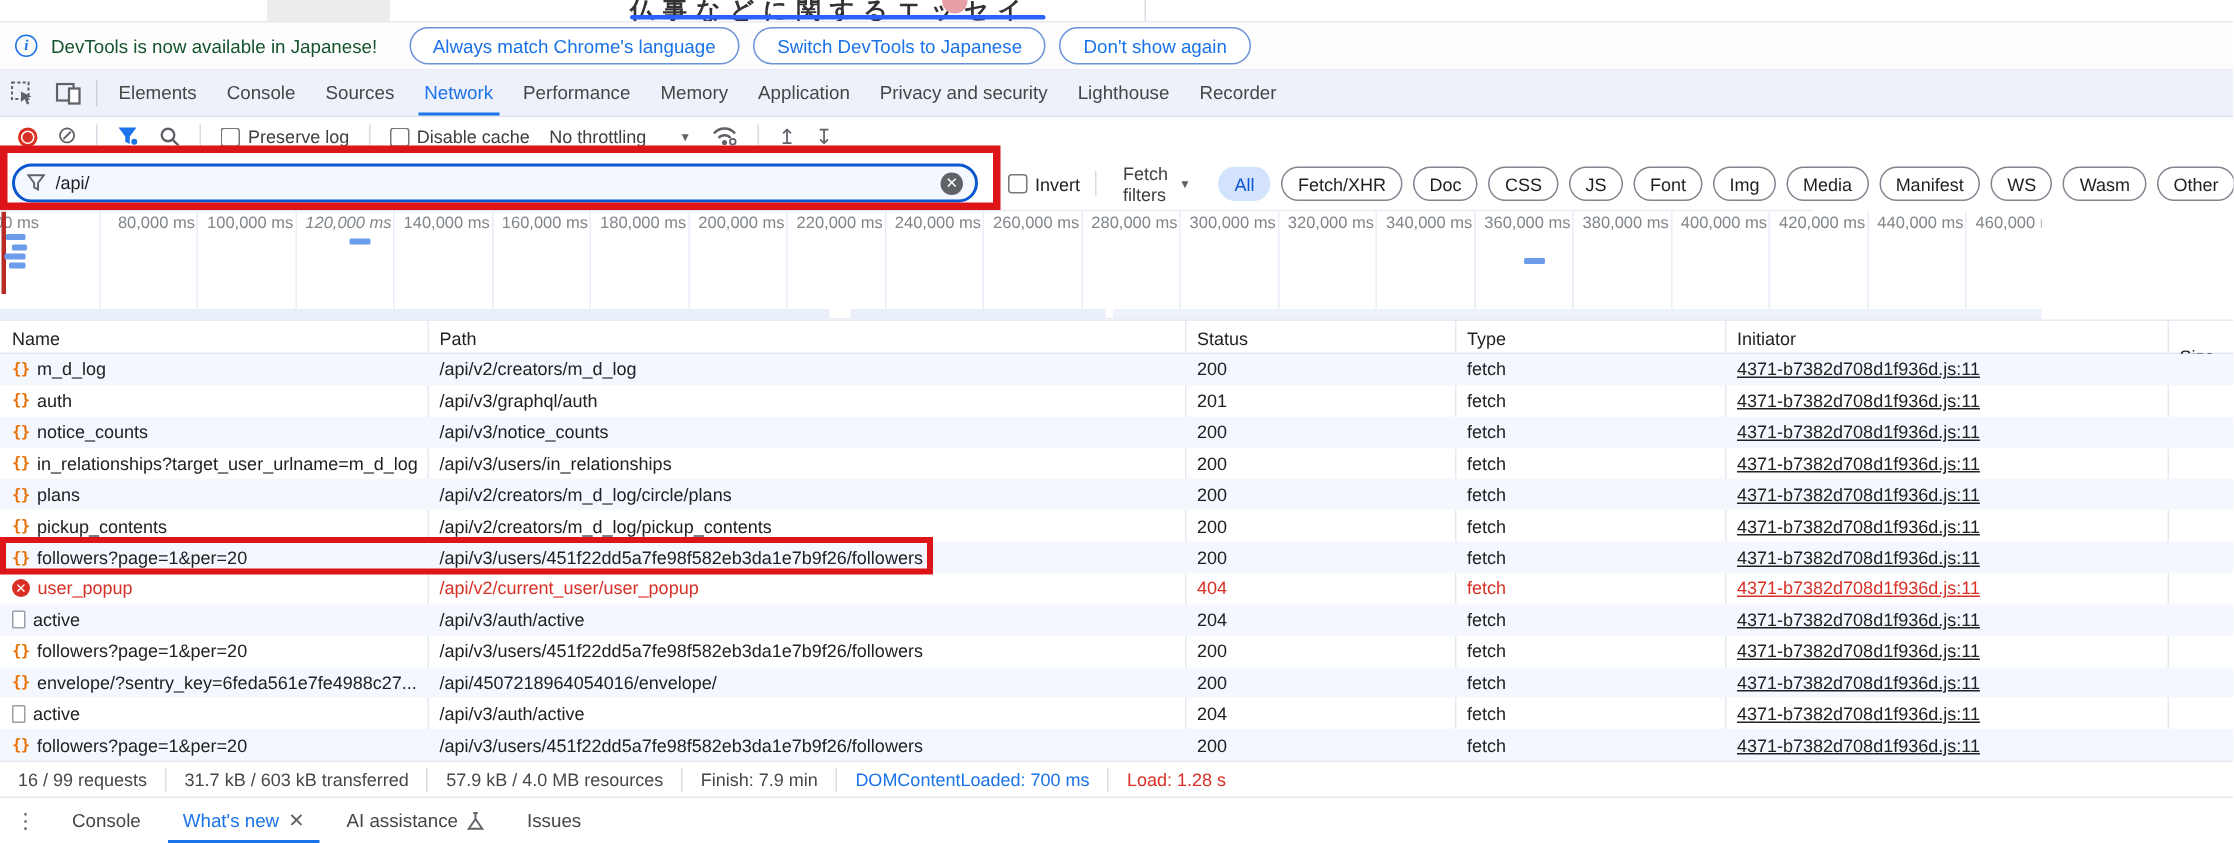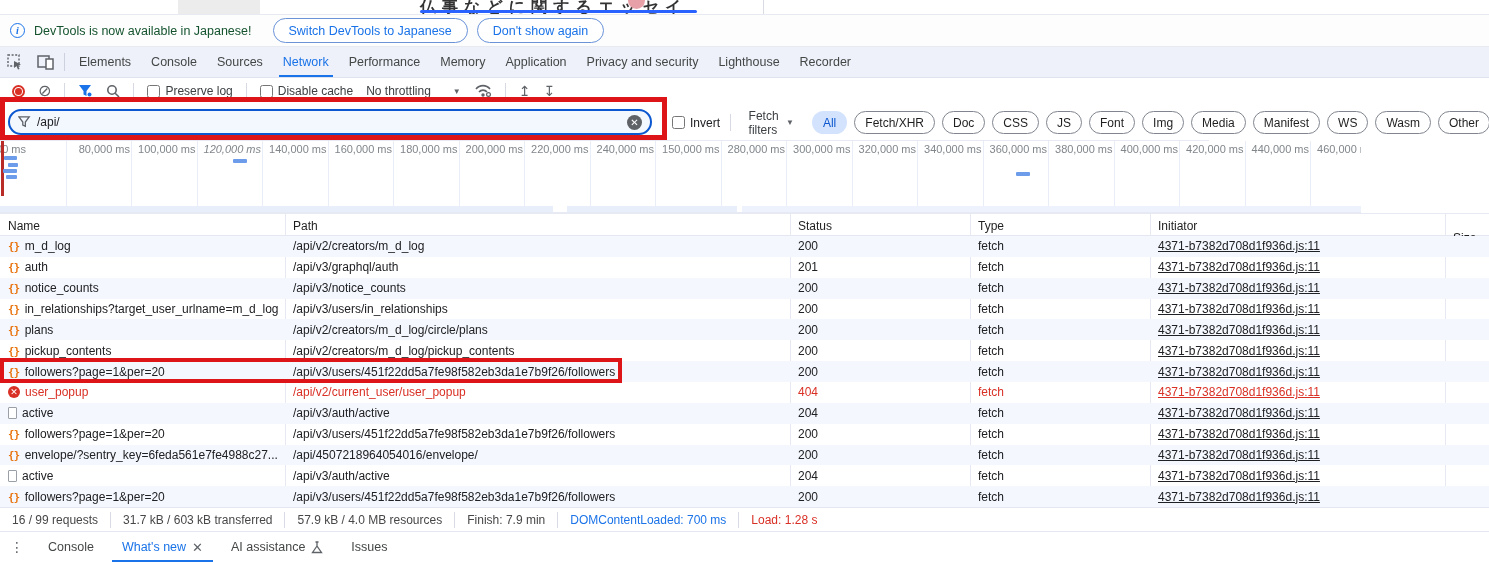--- a/index.html
+++ b/index.html
@@ -128,20 +128,21 @@
     <div id="sliver-graybox" class="abs"></div>
     <div id="sliver-text" class="abs">仏事などに関するエッセイ</div>
     <div id="sliver-underline" class="abs"></div>
     <div id="sliver-avatar" class="abs"></div>
     <div id="sliver-divider" class="abs"></div>
   </div>
 
   <div id="banner" class="abs">
     <span class="info-icon">i</span>
     <span class="msg">DevTools is now available in Japanese!</span>
+    <button class="banner-btn">Always match Chrome's language</button>
     <button class="banner-btn">Switch DevTools to Japanese</button>
     <button class="banner-btn">Don't show again</button>
   </div>
 
   <div id="tabbar" class="abs">
     <span class="toolicon">
       <svg width="16" height="16" viewBox="0 0 16 16">
           <rect x="1" y="1" width="11" height="11" fill="none" stroke="#5f6368" stroke-width="1.4" stroke-dasharray="2,1.6"></rect>
           <path d="M7 7 L14 10.5 L10.8 11.4 L12.6 15 L11 15.6 L9.4 12 L7 14 Z" fill="#5f6368"></path>
         </svg>
@@ -268,21 +269,21 @@
         <div class="tick-label" style="right: 969px;">160,000 ms</div>
         <div class="gridline" style="left: 589.5px;"></div>
         <div class="tick-label" style="right: 903.5px;">180,000 ms</div>
         <div class="gridline" style="left: 655px;"></div>
         <div class="tick-label" style="right: 838px;">200,000 ms</div>
         <div class="gridline" style="left: 720.5px;"></div>
         <div class="tick-label" style="right: 772.5px;">220,000 ms</div>
         <div class="gridline" style="left: 786px;"></div>
         <div class="tick-label" style="right: 707px;">240,000 ms</div>
         <div class="gridline" style="left: 851.5px;"></div>
-        <div class="tick-label" style="right: 641.5px;">150,000 ms</div>
+        <div class="tick-label" style="right: 641.5px;">260,000 ms</div>
         <div class="gridline" style="left: 917px;"></div>
         <div class="tick-label" style="right: 576px;">280,000 ms</div>
         <div class="gridline" style="left: 982.5px;"></div>
         <div class="tick-label" style="right: 510.5px;">300,000 ms</div>
         <div class="gridline" style="left: 1048px;"></div>
         <div class="tick-label" style="right: 445px;">320,000 ms</div>
         <div class="gridline" style="left: 1113.5px;"></div>
         <div class="tick-label" style="right: 379.5px;">340,000 ms</div>
         <div class="gridline" style="left: 1179px;"></div>
         <div class="tick-label" style="right: 314px;">360,000 ms</div>

